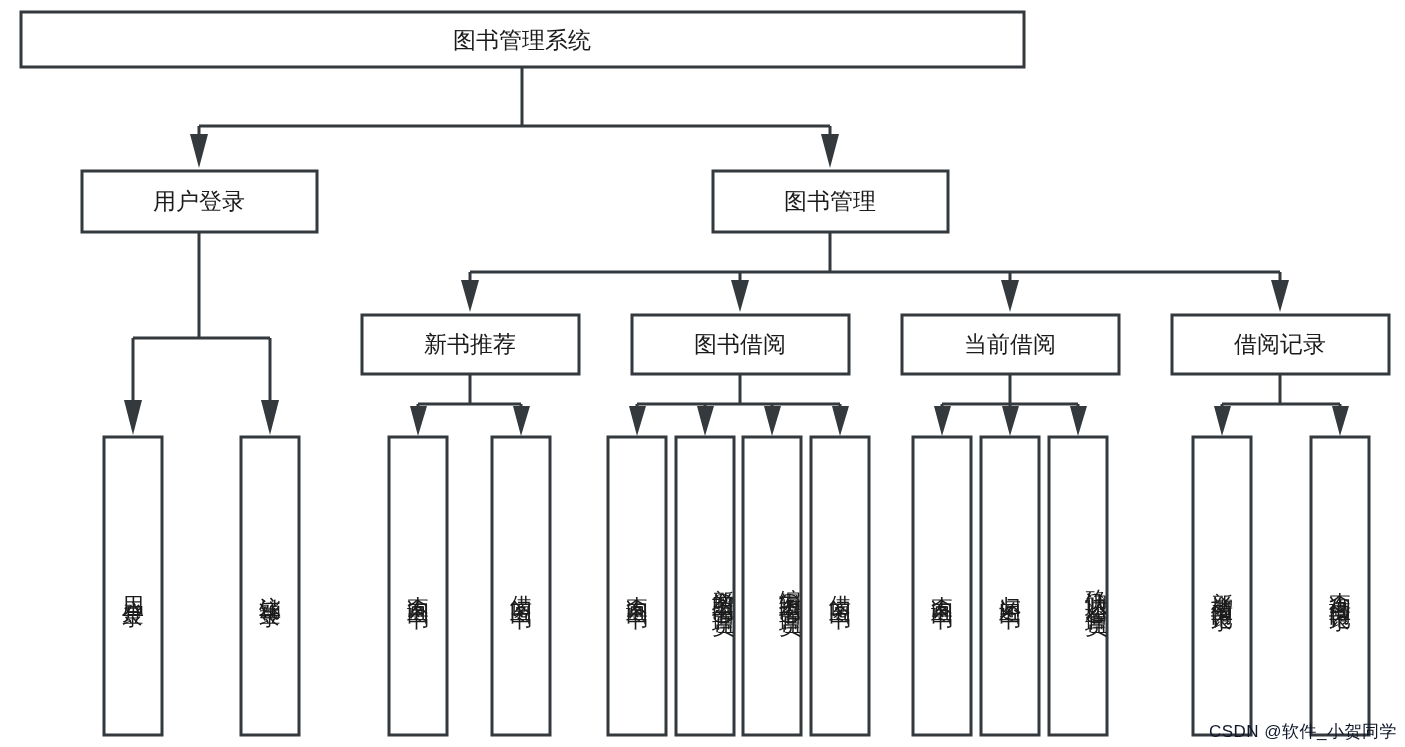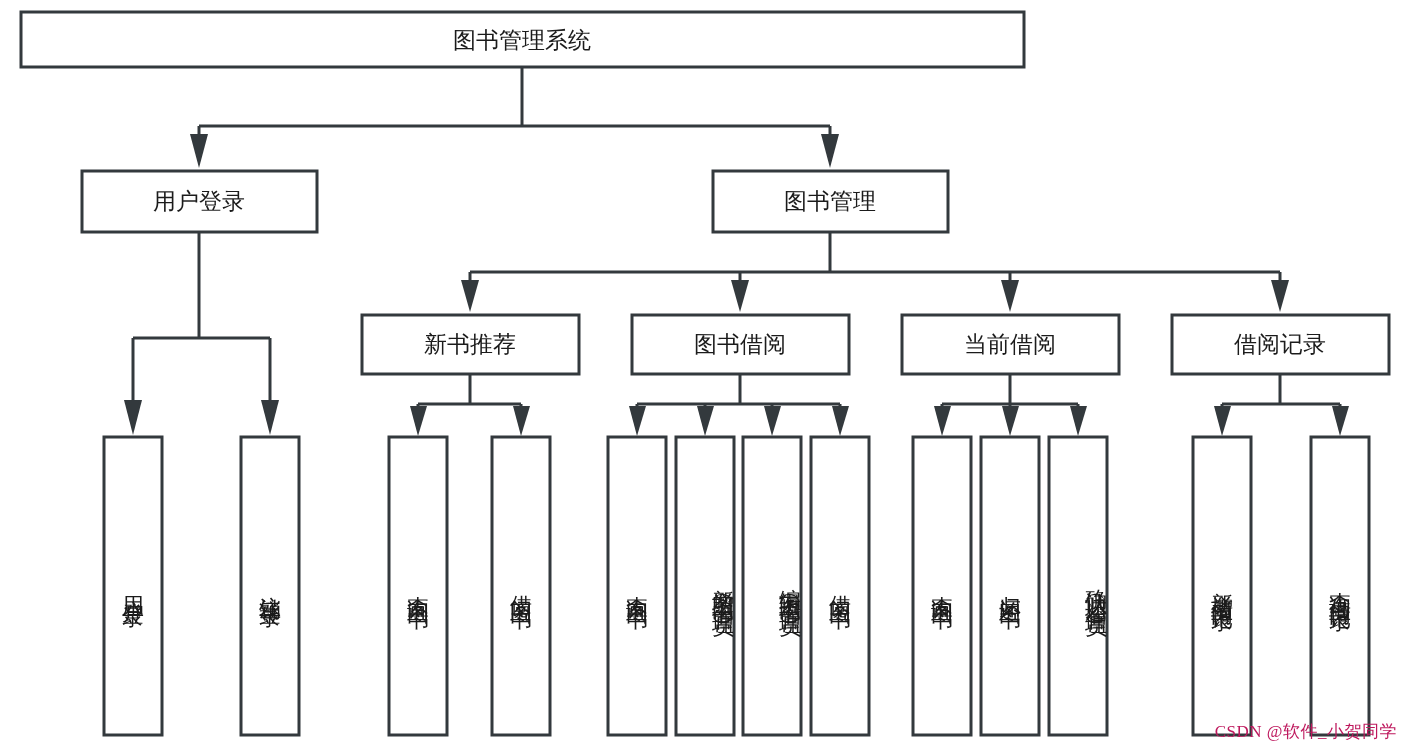--- a/index.html
+++ b/index.html
@@ -63,23 +63,23 @@
     white-space: nowrap;
     pointer-events: none;
   }
   .leaf-label.centered {
     align-items: center;
   }
   #watermark {
     position: absolute;
     right: 8px;
     bottom: 4px;
-    font-family: Liberation Serif, serif;
+    font-family: Liberation Sans, sans-serif;
     font-size: 17px;
-    color: #be185d;
+    color: #0f172a;
     letter-spacing: 0.5px;
     white-space: nowrap;
   }
 </style>
 </head>
 <body>
 
 <div id="diagram-root">
 
   <svg id="tree-svg" viewBox="0 0 1405 747">

